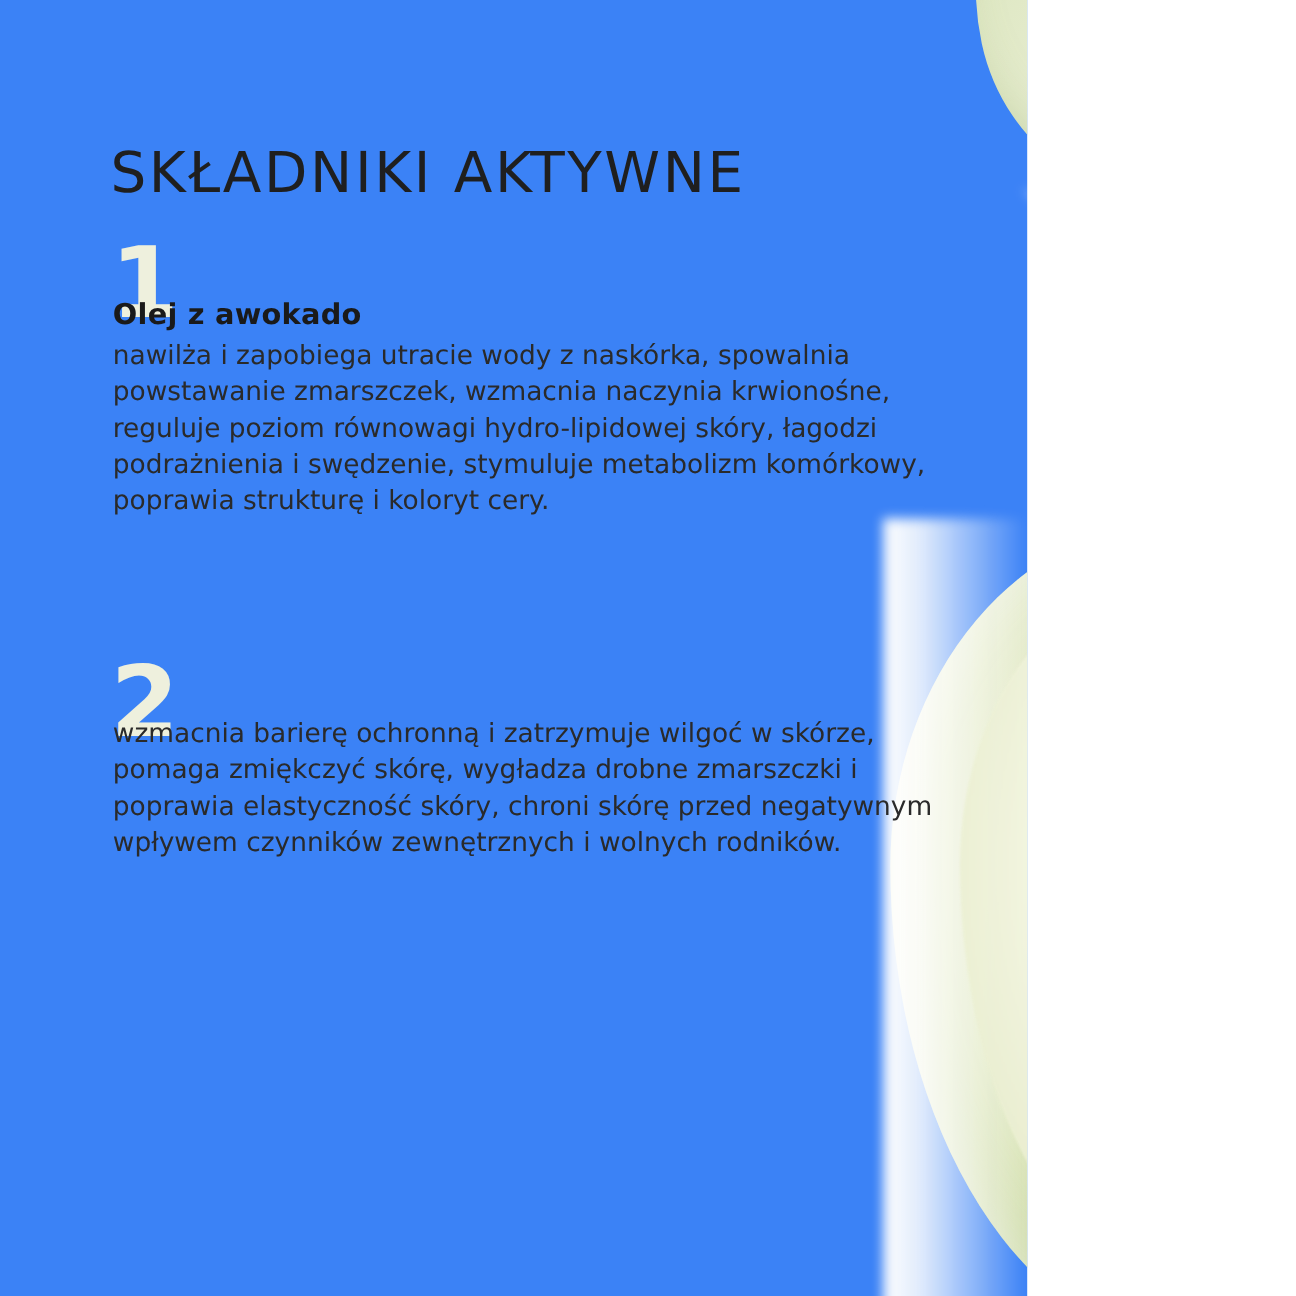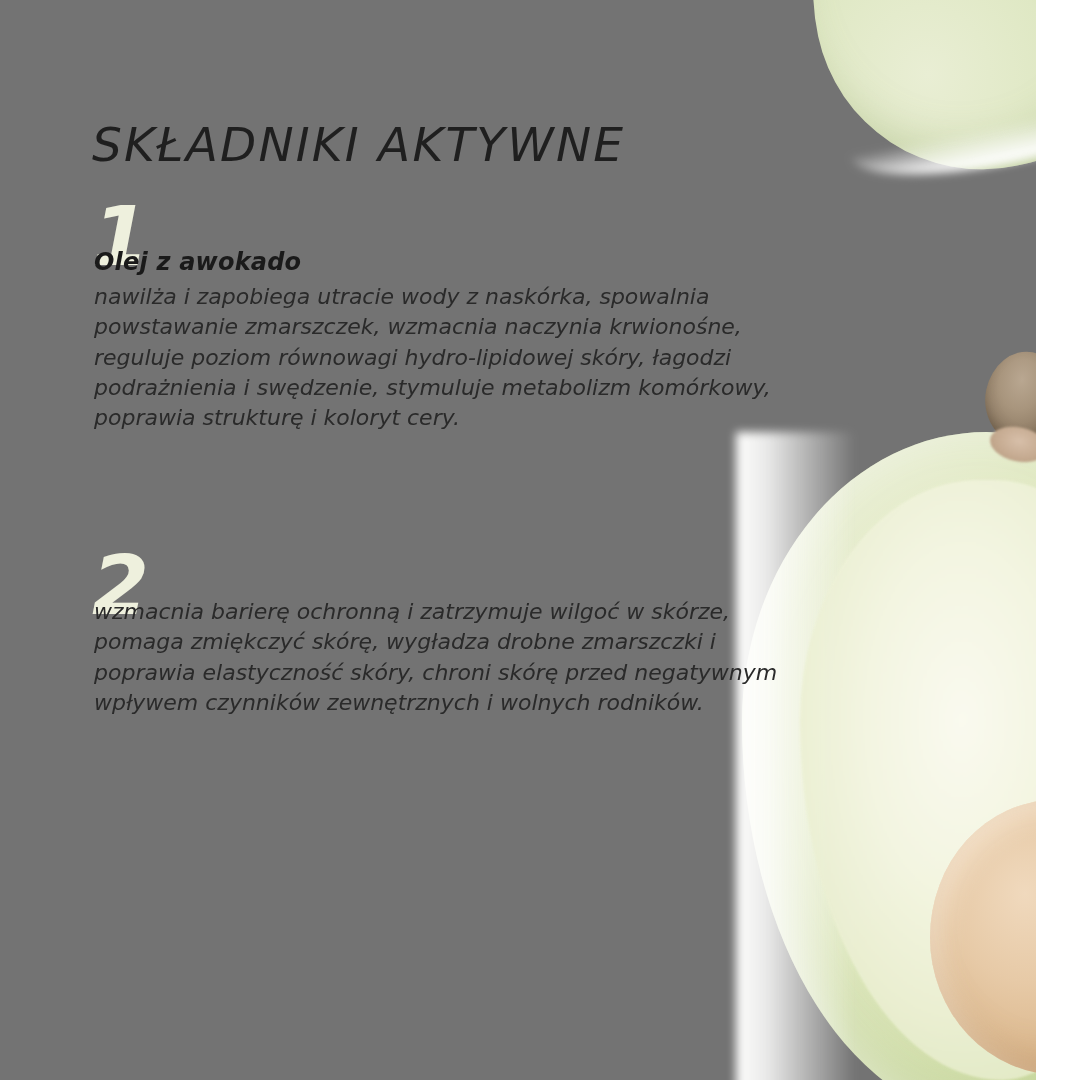--- a/index.html
+++ b/index.html
@@ -10,25 +10,24 @@
     width: 1080px;
     height: 1080px;
     background: #ffffff;
     font-family: "DejaVu Sans", "Liberation Sans", sans-serif;
     overflow: hidden;
     position: relative;
   }
 
   .page {
     position: relative;
-    width: 1036px;
+    width: 856px;
     height: 1080px;
-    background: #737373;
+    background: #3b82f6;
     overflow: hidden;
-    font-style: italic;
   }
 
   
   .photo-layer {
     position: absolute;
     inset: 0;
     pointer-events: none;
     overflow: hidden;
   }
 

